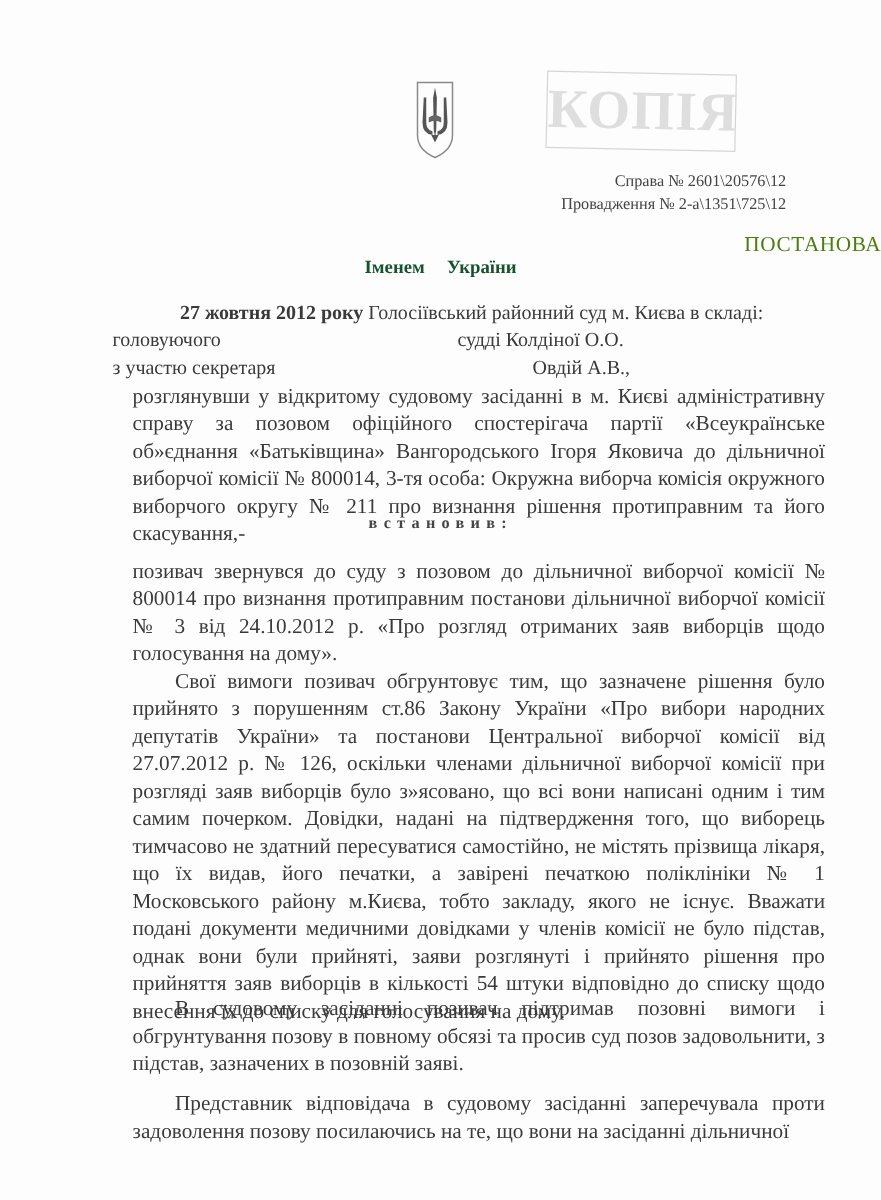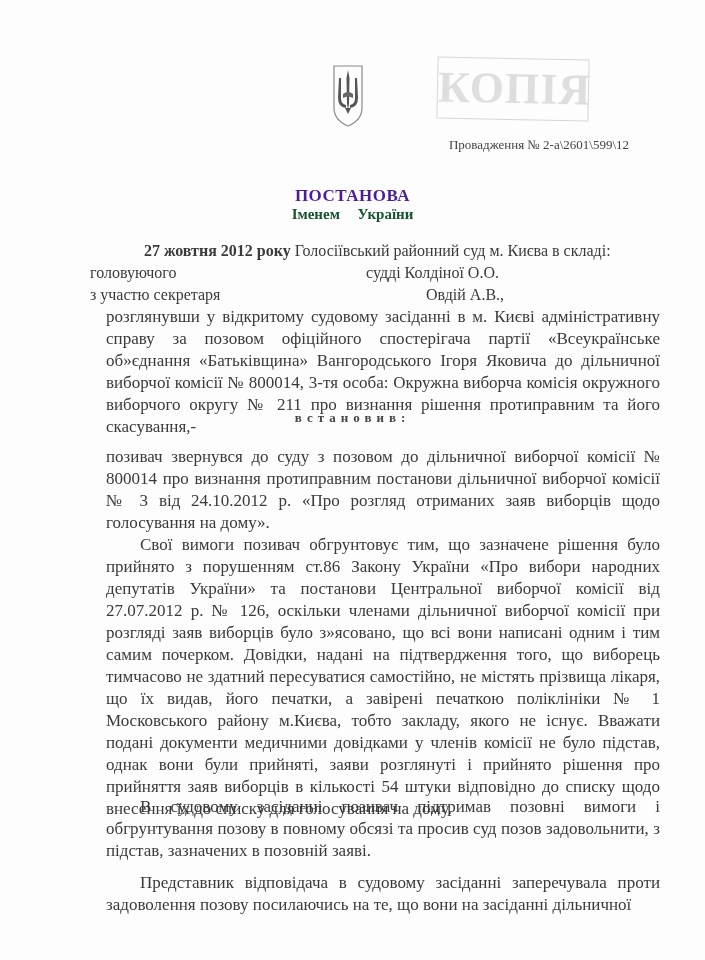--- a/index.html
+++ b/index.html
@@ -18,22 +18,22 @@
   }
   .stamp span {
     position: absolute; left: 0; right: 0; top: 4px; text-align: center;
     font-size: 44px; color: #dedede; letter-spacing: 1px; font-weight: bold;
   }
   .case-ref {
     position: absolute; right: 76px; top: 136px; text-align: right;
     font-size: 13px; line-height: 18px; color: #444;
   }
   .title {
-    position: absolute; left: 0; right: 0; top: 186px; text-align: center;
-    font-size: 17px; font-weight: bold; color: #4c1d95; letter-spacing: 0.5px;
+    position: absolute; left: 0; right: 0; top: 186px; text-align: right;
+    font-size: 17px; font-weight: normal; color: #4d7c0f; letter-spacing: 0.5px;
   }
   .subtitle {
     position: absolute; left: 0; right: 0; top: 206px; text-align: center;
     font-size: 15px; font-weight: bold; color: #14532d; word-spacing: 14px;
   }
   .body-text {
     position: absolute; left: 90px; width: 554px;
     font-size: 17px; line-height: 22px; text-align: justify; margin-left: 16px;
   }
   .line { position: absolute; font-size: 16px; line-height: 22px; white-space: nowrap; }
@@ -56,21 +56,22 @@
     <path d="M26 14 L24 14 L24 34 Q24 40 19 41 L19 44 Q27 43 27 34 Z" fill="#555"></path>
     <path d="M12 30 Q17 26 22 30 L22 34 Q17 31 12 34 Z" fill="#666"></path>
     <path d="M14 44 L17 50 L20 44 Z" fill="#555"></path>
   </svg>
 
   <div class="stamp">
     <span>КОПІЯ</span>
   </div>
 
   <div class="case-ref">
-    <div>Провадження № 2-а\2601\599\12</div>
+    <div>Справа № 2601\20576\12</div>
+    <div>Провадження № 2-а\1351\725\12</div>
   </div>
 
   <div class="title">ПОСТАНОВА</div>
   <div class="subtitle">Іменем України</div>
 
   <div class="line" style="left:124px; top:240px;">
     <span class="bold">27 жовтня 2012 року</span>
     <span>Голосіївський районний суд м. Києва в складі:</span>
   </div>
   <div class="line" style="left:90px; top:262px;">головуючого</div>

